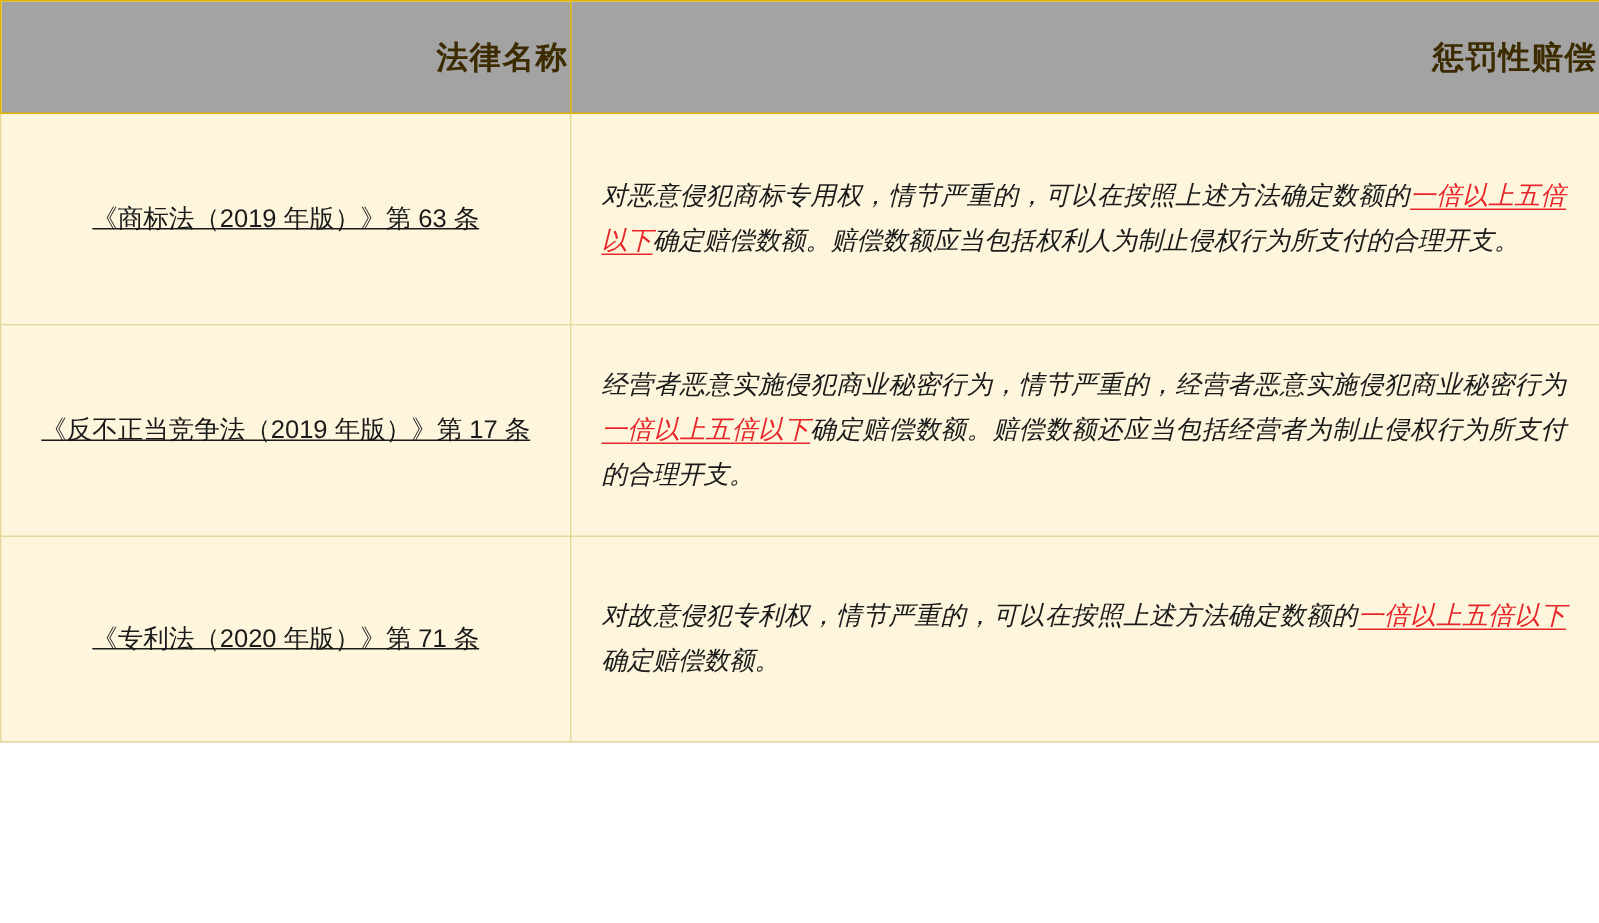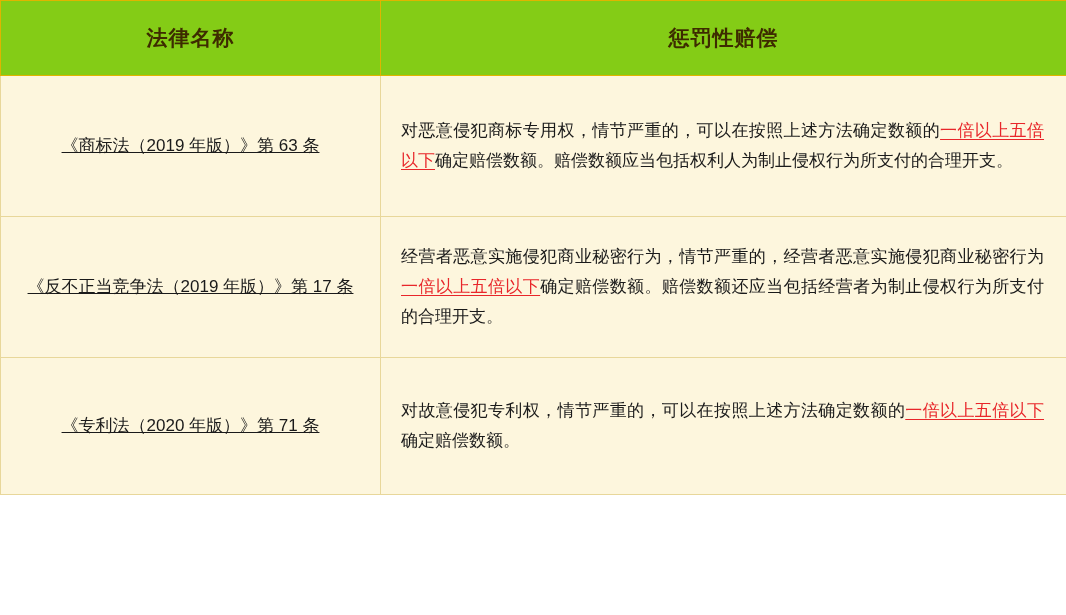--- a/index.html
+++ b/index.html
@@ -15,25 +15,25 @@
   }
   table.law-table {
     width: 1066px;
     border-collapse: collapse;
     table-layout: fixed;
   }
   table.law-table col.col-name { width: 380px; }
   table.law-table col.col-content { width: 686px; }
 
   th.header-cell {
-    background: #84cc16;
+    background: #a3a3a3;
     color: #3d2b00;
     font-weight: bold;
     font-size: 21px;
-    text-align: center;
+    text-align: right;
     height: 72px;
     border: 1px solid #e0b400;
     letter-spacing: 1px;
   }
   td.cell {
     background: #fdf6dd;
     border: 1px solid #e8d79a;
     font-size: 17px;
     color: #1a1a1a;
     line-height: 1.75;
@@ -42,20 +42,21 @@
   td.name-cell {
     text-align: center;
     padding: 14px 16px;
     font-size: 17px;
     text-decoration: underline;
   }
   td.content-cell {
     text-align: left;
     padding: 16px 22px 16px 20px;
     text-align: justify;
+    font-style: italic;
   }
   .hl {
     color: #e8262a;
     text-decoration: underline;
     text-decoration-color: #e8262a;
     text-underline-offset: 3px;
   }
   .row-tall td { height: 108px; }
   .row-mid td { height: 104px; }
   .row-short td { height: 90px; }

